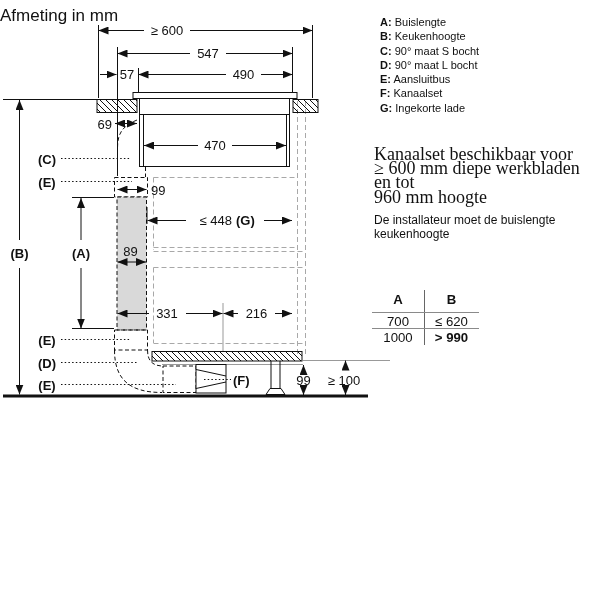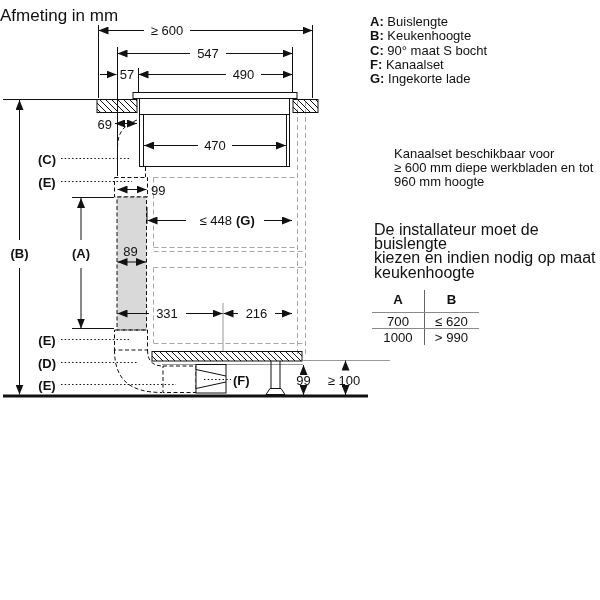--- a/index.html
+++ b/index.html
@@ -3,24 +3,24 @@
 <meta charset="utf-8">
 <style>
   html,body{margin:0;padding:0;}
   body{width:600px;height:600px;background:#fff;position:relative;overflow:hidden;
        font-family:"Liberation Sans",sans-serif;color:#111;}
   .abs{position:absolute;}
   #page-title{left:0;top:6px;font-size:17px;text-align:right;}
   svg text{font-family:"Liberation Sans",sans-serif;font-size:13px;fill:#111;}
   svg text.bold{font-weight:bold;}
   
-  #legend{left:370px;top:15px;font-size:13px;line-height:14.3px;}
+  #legend{left:380px;top:15px;font-size:11px;line-height:14.3px;}
   .lg-row b{font-weight:bold;}
-  #note-availability{left:394px;top:147px;font-size:13px;line-height:14.2px;}
-  #note-installer{left:374px;top:223px;font-size:16px;line-height:14.2px;}
+  #note-availability{left:374px;top:147px;font-size:18px;line-height:14.2px;font-family:Liberation Serif, serif;}
+  #note-installer{left:374px;top:213px;font-size:12px;line-height:14.2px;}
   
   #ab-table{left:372px;top:290px;width:107px;height:57px;font-size:13.2px;}
   #ab-table .vline{position:absolute;left:52px;top:0;width:1px;height:55px;background:#666;}
   #ab-table .hline{position:absolute;left:0;width:107px;height:1px;background:#8a8a8a;}
   #ab-table .h1{top:22px;} #ab-table .h2{top:38px;}
   .cellA{position:absolute;left:0;width:52px;text-align:center;}
   .cellB{position:absolute;left:52px;width:55px;text-align:center;}
   .hdr{font-weight:bold;}
 </style>
 </head>
@@ -160,39 +160,40 @@
   <text class="bold" x="47" y="344.5" text-anchor="middle">(E)</text>
   <text class="bold" x="47" y="367.5" text-anchor="middle">(D)</text>
   <text class="bold" x="47" y="389.5" text-anchor="middle">(E)</text>
   <text class="bold" x="233" y="384.5">(F)</text>
 </svg>
 
 <div class="abs" id="legend">
   <div class="lg-row"><b>A:</b> <span>Buislengte</span></div>
   <div class="lg-row"><b>B:</b> <span>Keukenhoogte</span></div>
   <div class="lg-row"><b>C:</b> <span>90° maat S bocht</span></div>
+  <div class="lg-row"><b>D:</b> <span>90° maat L bocht</span></div>
+  <div class="lg-row"><b>E:</b> <span>Aansluitbus</span></div>
   <div class="lg-row"><b>F:</b> <span>Kanaalset</span></div>
   <div class="lg-row"><b>G:</b> <span>Ingekorte lade</span></div>
 </div>
 
 <div class="abs" id="note-availability">
   <div>Kanaalset beschikbaar voor</div>
   <div>≥ 600 mm diepe werkbladen en tot</div>
   <div>960 mm hoogte</div>
 </div>
 
 <div class="abs" id="note-installer">
   <div>De installateur moet de buislengte</div>
-  <div>kiezen en indien nodig op maat</div>
   <div>keukenhoogte</div>
 </div>
 
 <div class="abs" id="ab-table">
   <div class="vline"></div>
   <div class="hline h1"></div>
   <div class="hline h2"></div>
   <div class="cellA hdr" style="top:2px;">A</div>
   <div class="cellB hdr" style="top:2px;">B</div>
   <div class="cellA" style="top:24px;">700</div>
   <div class="cellB" style="top:24px;">≤ 620</div>
   <div class="cellA" style="top:40px;">1000</div>
-  <div class="cellB" style="top:40px;">&gt; 990</div>
+  <div class="cellB" style="top:40px;font-weight:bold;">&gt; 990</div>
 </div>
 
 </body></html>

